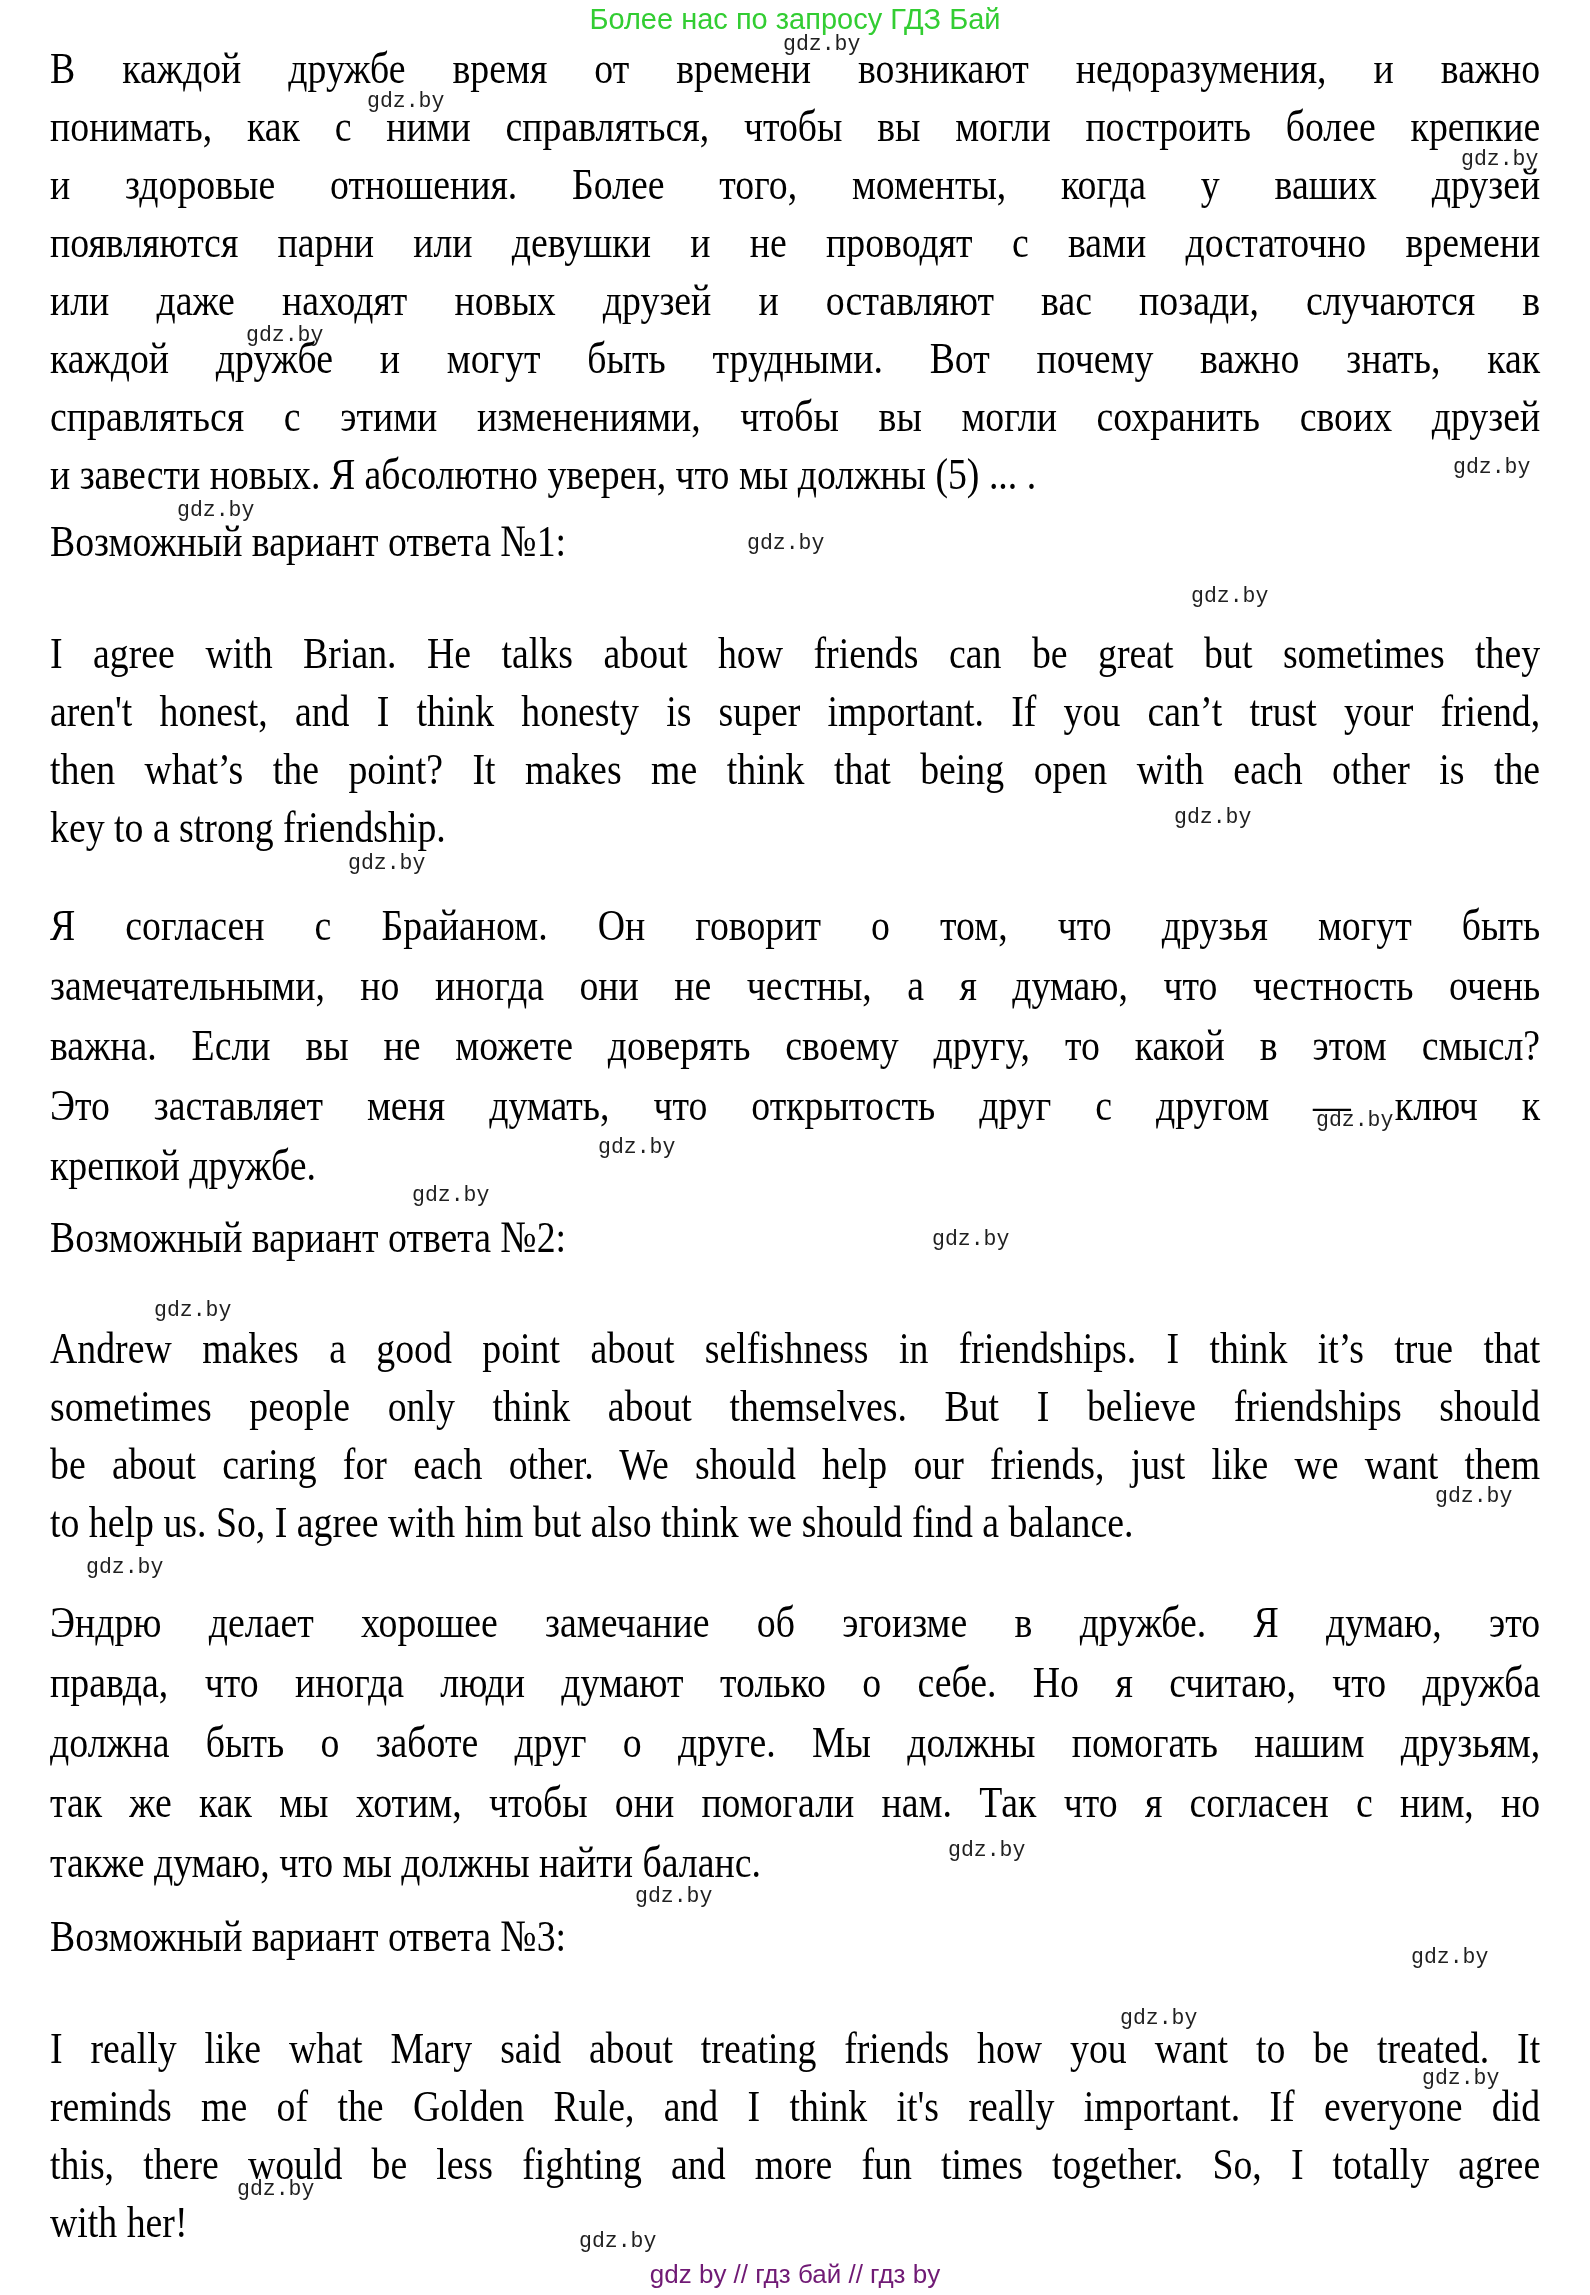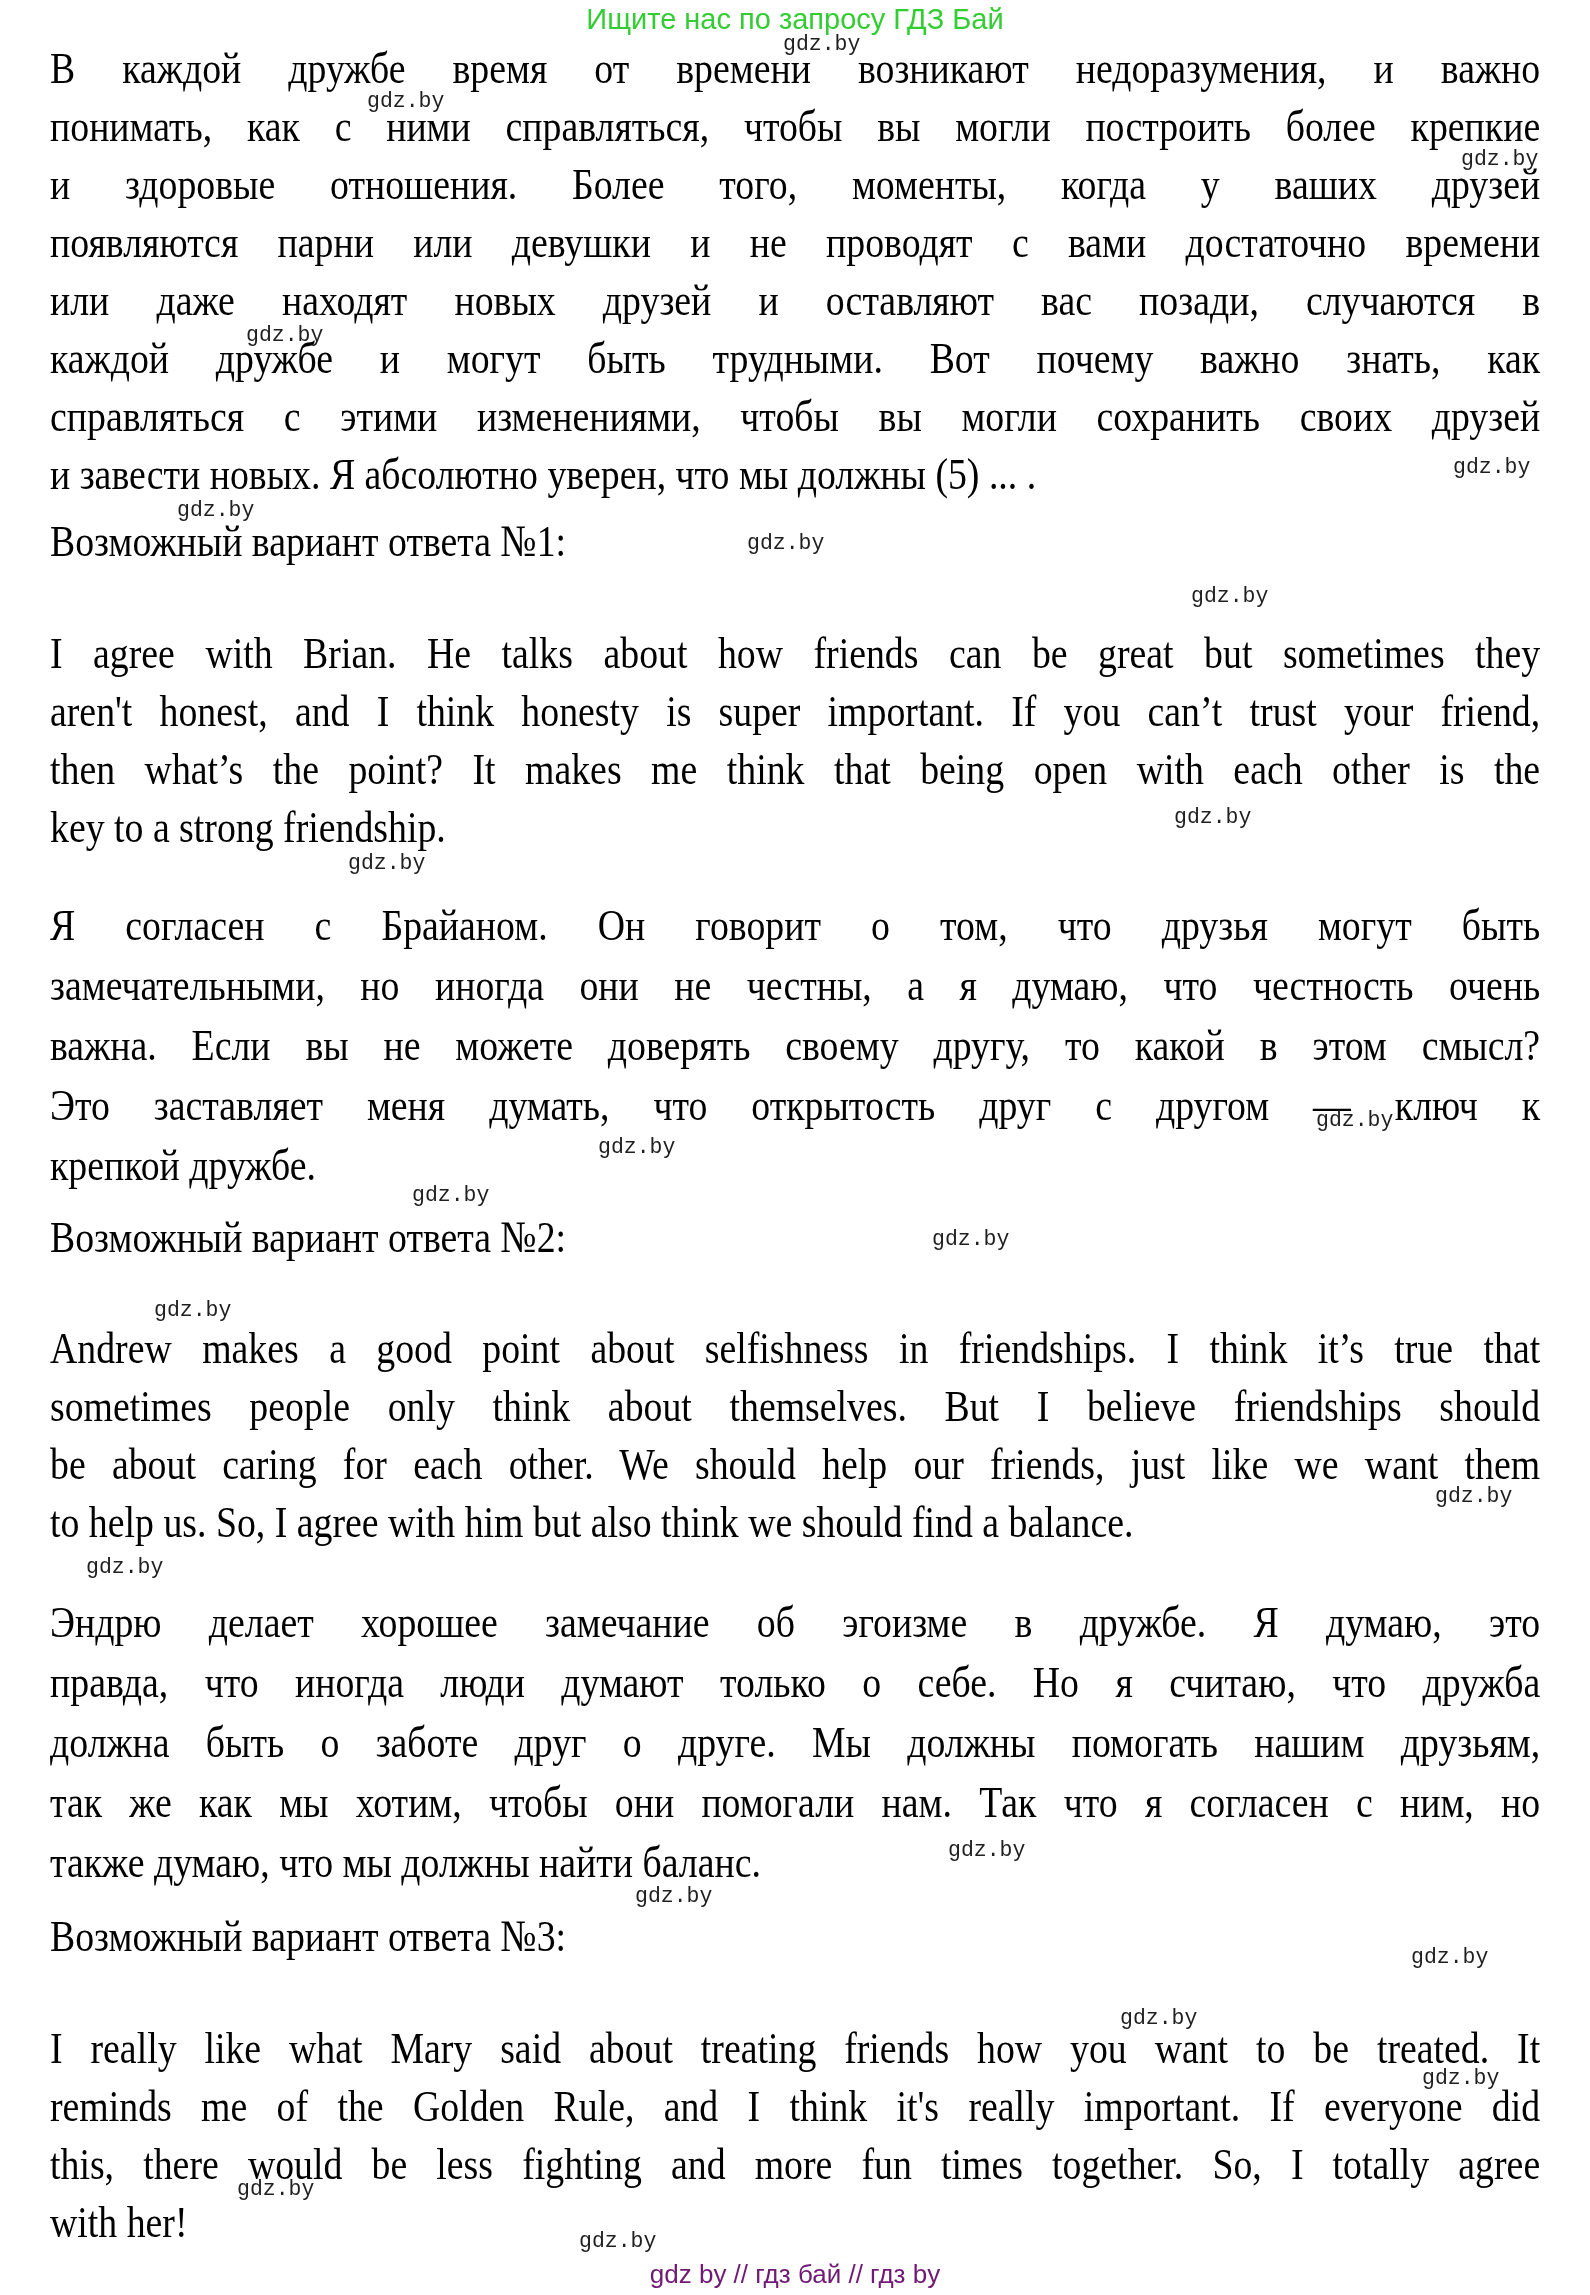--- a/index.html
+++ b/index.html
@@ -18,21 +18,21 @@
   .heading{position:absolute;left:50px;width:1774px;transform:scaleX(0.84);transform-origin:0 0;
            font-size:45px;line-height:49px;}
   .wm{position:absolute;font-family:Liberation Mono, monospace;
       font-size:21.5px;color:#1f1f1f;white-space:nowrap;}
 </style>
 </head>
 <body>
 
 <div id="page">
 
-  <div class="header" style="color: rgb(50, 205, 50);">Ищите нас по запросу ГДЗ Бай</div>
+  <div class="header" style="color: rgb(50, 205, 50);">Более нас по запросу ГДЗ Бай</div>
 
   <div class="para lh73" style="top:39px">
     <div class="jline">В каждой дружбе время от времени возникают недоразумения, и важно</div>
     <div class="jline">понимать, как с ними справляться, чтобы вы могли построить более крепкие</div>
     <div class="jline">и здоровые отношения. Более того, моменты, когда у ваших друзей</div>
     <div class="jline">появляются парни или девушки и не проводят с вами достаточно времени</div>
     <div class="jline">или даже находят новых друзей и оставляют вас позади, случаются в</div>
     <div class="jline">каждой дружбе и могут быть трудными. Вот почему важно знать, как</div>
     <div class="jline">справляться с этими изменениями, чтобы вы могли сохранить своих друзей</div>
     <div class="jline last">и завести новых. Я абсолютно уверен, что мы должны (5) ... .</div>

